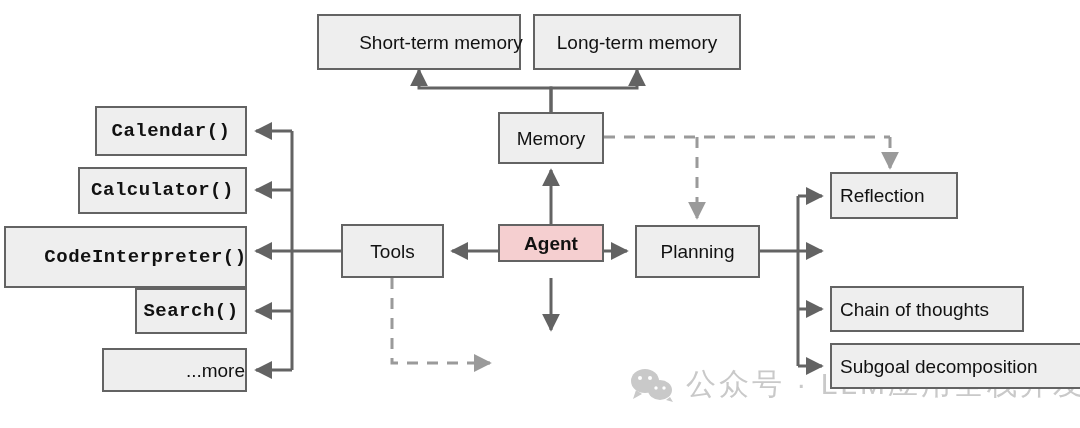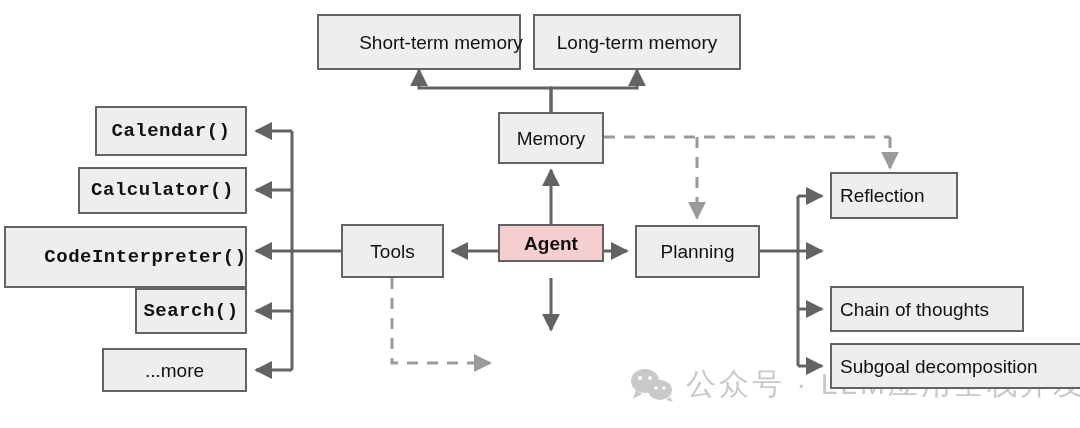--- a/index.html
+++ b/index.html
@@ -161,21 +161,21 @@
   </div>
   <div class="node mono" style="left:78px; top:167px; width:169px; height:47px;">
     <span>Calculator()</span>
   </div>
   <div class="node mono" style="left:4px; top:226px; width:243px; height:62px;padding-left:40px;">
     <span>CodeInterpreter()</span>
   </div>
   <div class="node mono" style="left:135px; top:288px; width:112px; height:46px;">
     <span>Search()</span>
   </div>
-  <div class="node" style="left:102px; top:348px; width:145px; height:44px;">
+  <div class="node" style="left:102px; top:348px; width:145px; height:44px;justify-content:flex-end;">
     <span>...more</span>
   </div>
 
   <div class="node lefttext" style="left:830px; top:172px; width:128px; height:47px;">
     <span>Reflection</span>
   </div>
   <div class="node lefttext" style="left:830px; top:286px; width:194px; height:46px;">
     <span>Chain of thoughts</span>
   </div>
   <div class="node lefttext" style="left:830px; top:343px; width:294px; height:46px;">

